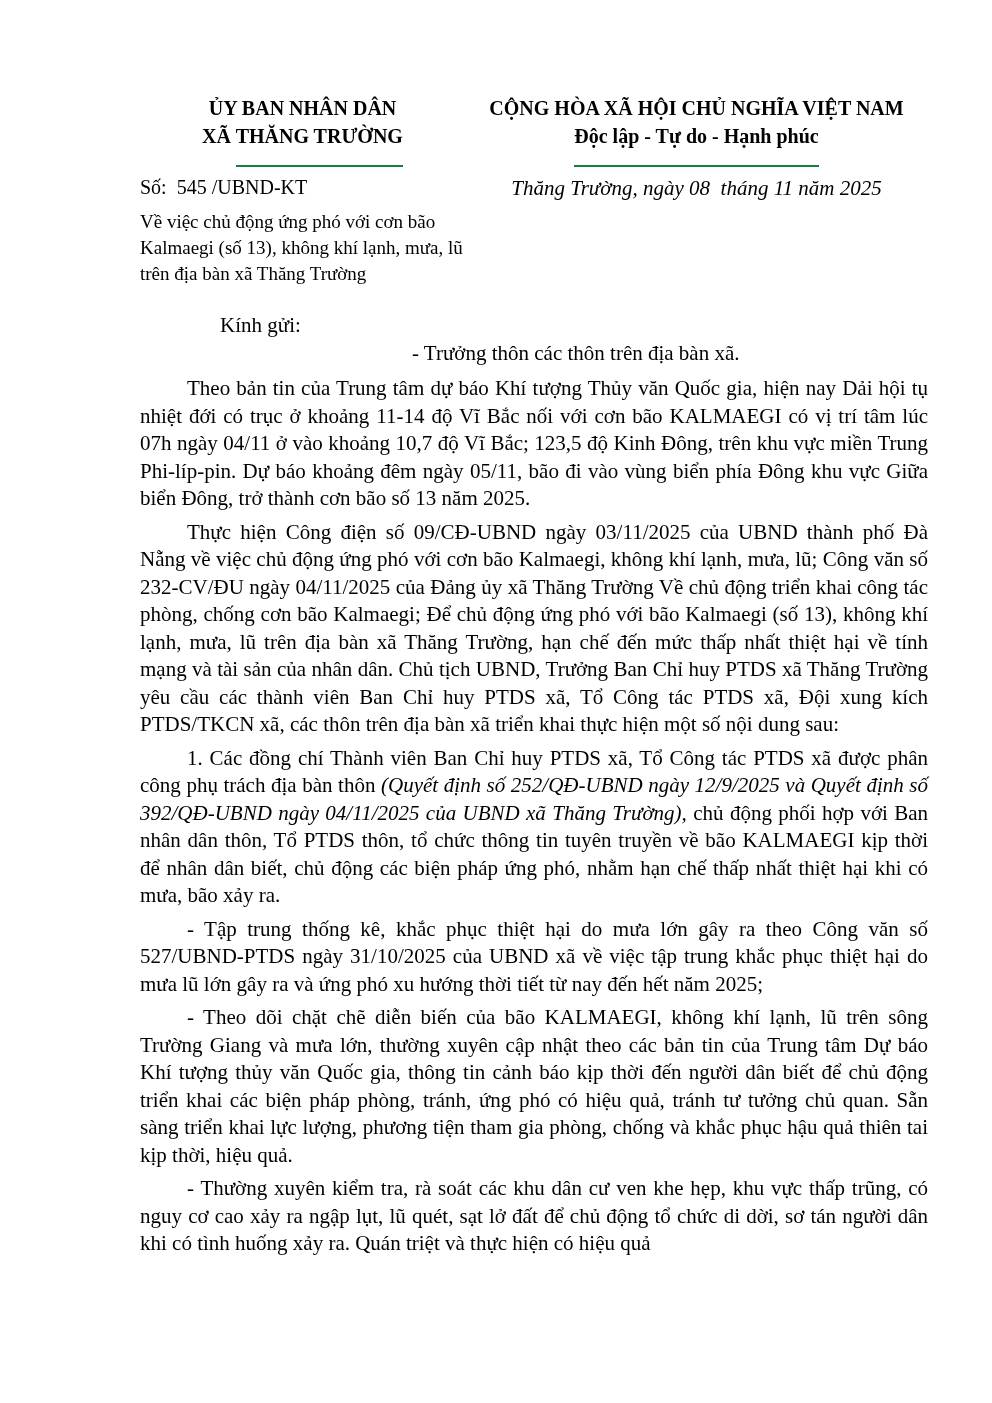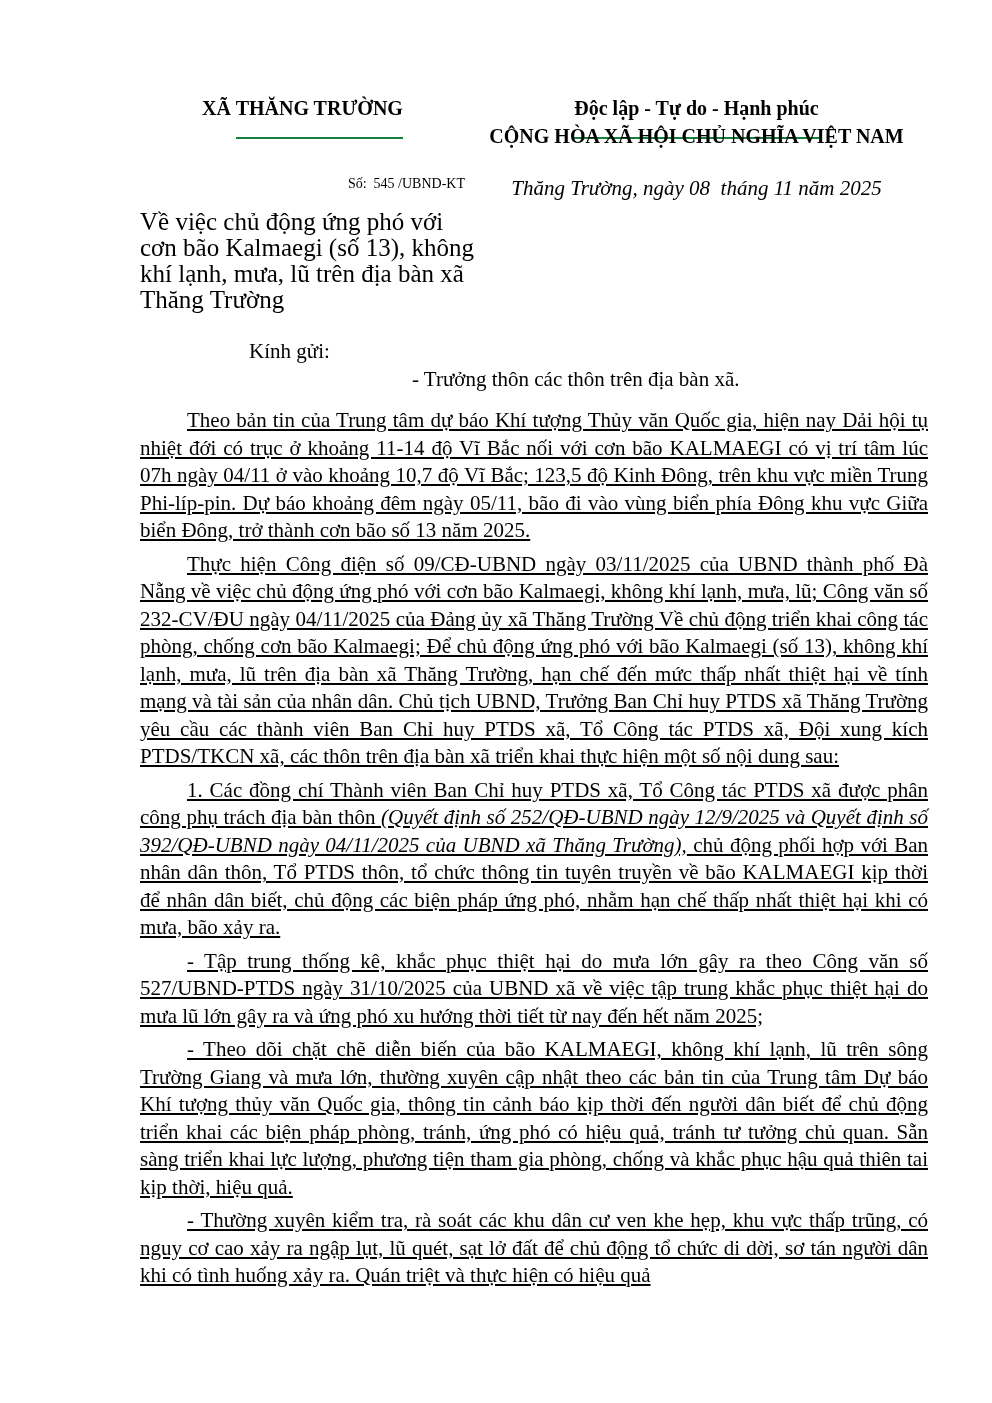--- a/index.html
+++ b/index.html
@@ -31,73 +31,74 @@
     font-weight: bold;
     font-size: 20px;
     line-height: 28px;
   }
   .underlined { border-bottom: 2px solid #15803d; padding-bottom: 18px; }
 
   
   .meta-row { display: flex; margin-top: 26px; }
   .doc-number {
     width: 325px;
-    text-align: right;
-    font-size: 14px;
+    text-align: left;
+    font-size: 20px;
     white-space: pre-wrap;
   }
   .place-date {
     flex: 1;
     text-align: center;
     font-style: italic;
     font-size: 21px;
     white-space: pre-wrap;
   }
 
   
   .subject {
     width: 338px;
     margin-top: 8px;
-    font-size: 25px;
+    font-size: 19px;
     line-height: 26px;
   }
 
   
-  .salutation { margin: 24px 0 0 109px; font-size: 21px; line-height: 28px; }
+  .salutation { margin: 24px 0 0 80px; font-size: 21px; line-height: 28px; }
   .recipients {
     list-style: none;
     margin: 0 0 0 272px;
     padding: 0;
     font-size: 21px;
     line-height: 28px;
   }
 
   
-  .body-text { margin-top: 14px; text-decoration: underline; }
+  .body-text { margin-top: 8px; }
   .par {
     margin: 6px 0 0 0;
     font-size: 21px;
     line-height: 27.5px;
     text-align: justify;
     text-indent: 47px;
   }
   .par em { font-style: italic; }
 </style>
 </head>
 <body>
 
 <div class="page">
 
   <div class="header">
     <div class="header-left">
+      <div>ỦY BAN NHÂN DÂN</div>
       <div><span>XÃ </span><span class="underlined">THĂNG TRƯỜNG</span></div>
     </div>
     <div class="header-right">
+      <div>CỘNG HÒA XÃ HỘI CHỦ NGHĨA VIỆT NAM</div>
       <div><span class="underlined">Độc lập - Tự do - Hạnh phúc</span></div>
-      <div>CỘNG HÒA XÃ HỘI CHỦ NGHĨA VIỆT NAM</div>
     </div>
   </div>
 
   <div class="meta-row">
     <div class="doc-number">Số:  545 /UBND-KT</div>
     <div class="place-date">Thăng Trường, ngày 08  tháng 11 năm 2025</div>
   </div>
 
   <div class="subject">Về việc chủ động ứng phó với cơn bão Kalmaegi (số 13), không khí lạnh, mưa, lũ trên địa bàn xã Thăng Trường</div>
 

